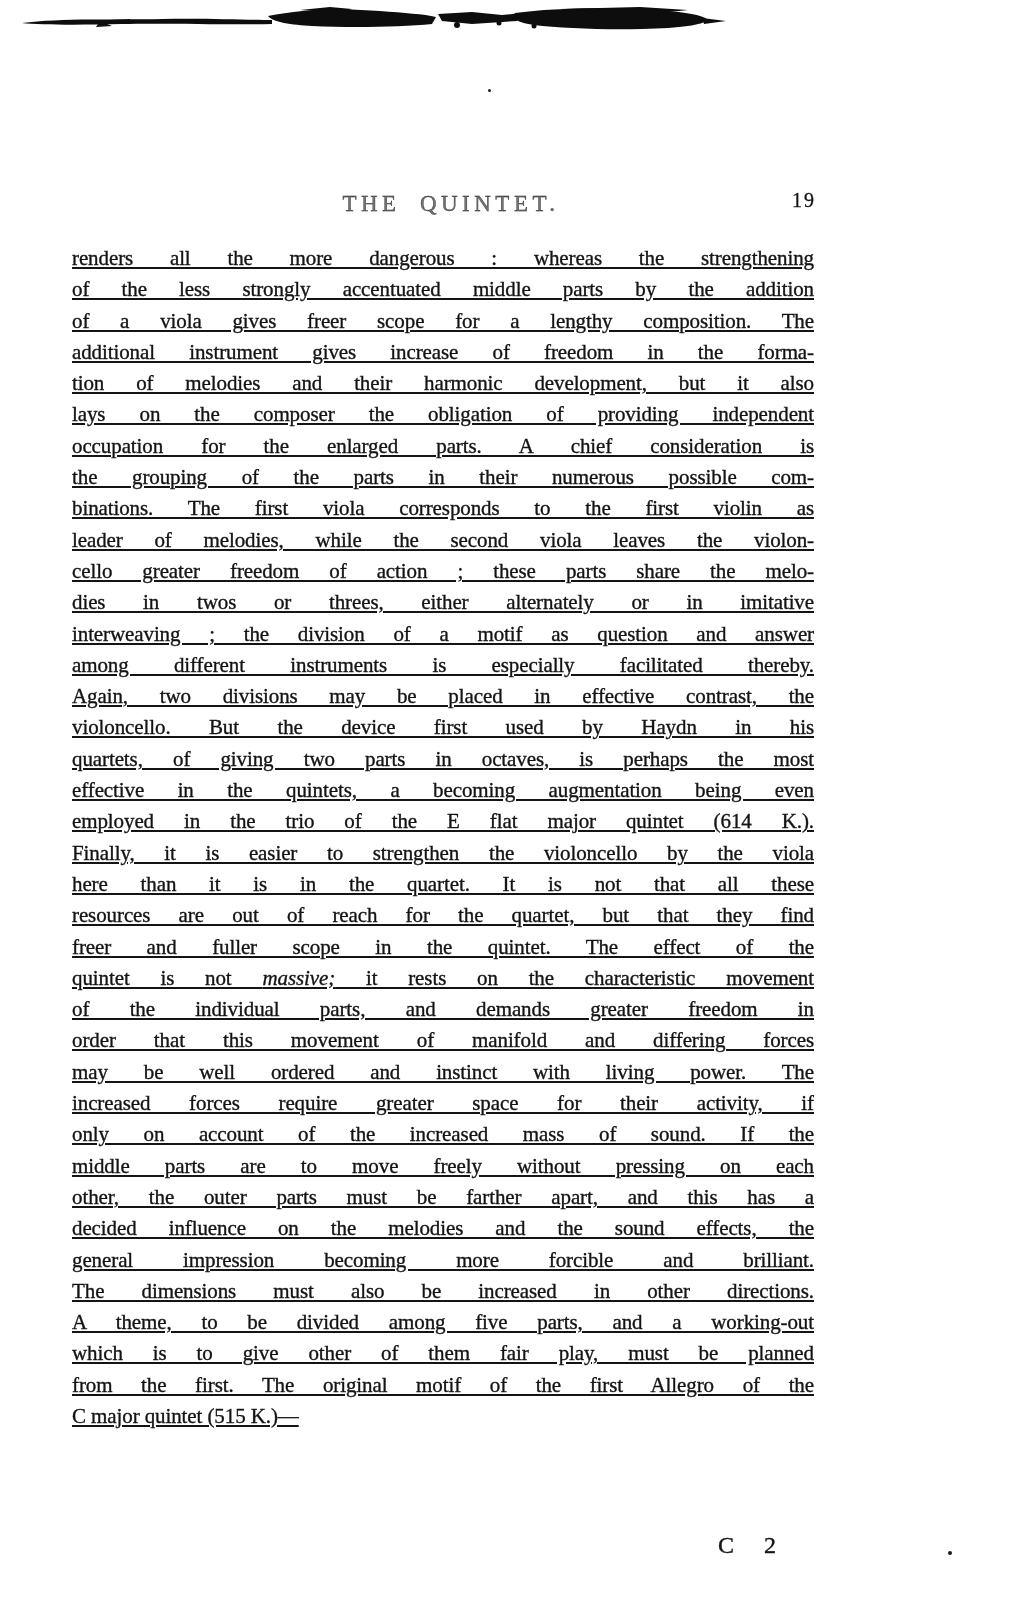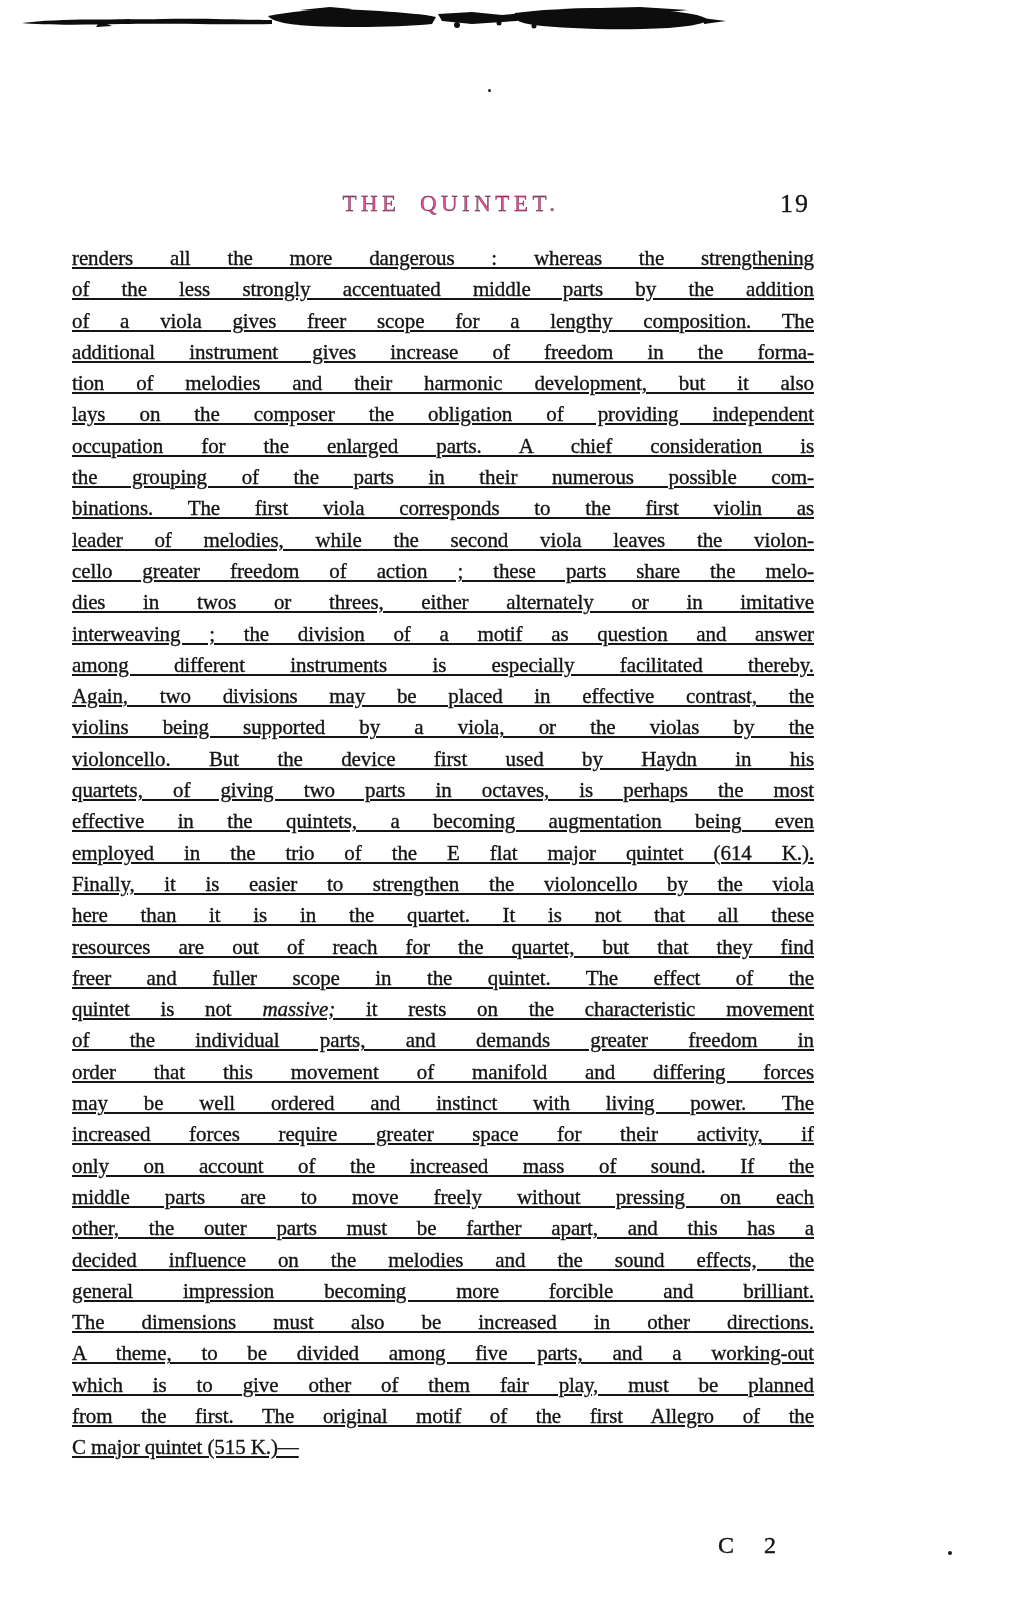--- a/index.html
+++ b/index.html
@@ -37,28 +37,28 @@
     left: 80px;
     width: 742px;
     height: 30px;
   }
   .running-title {
     display: block;
     text-align: center;
     font-size: 23px;
     letter-spacing: 4.5px;
     word-spacing: 9px;
-    color: #ec4899;
+    color: #737373;
     -webkit-text-stroke: 0.3px #161616;
   }
   .page-number {
     position: absolute;
-    right: 12px;
+    right: 6px;
     top: -2px;
-    font-size: 26px;
+    font-size: 20px;
     letter-spacing: 2px;
     -webkit-text-stroke: 0.3px #161616;
   }
 
   .body-text {
     position: absolute;
     top: 243px;
     left: 72px;
     width: 742px;
     font-size: 21px;
@@ -125,21 +125,20 @@
       <div class="text-line"><span>lays on the composer the obligation of providing independent</span></div>
       <div class="text-line"><span>occupation for the enlarged parts. A chief consideration is</span></div>
       <div class="text-line"><span>the grouping of the parts in their numerous possible com-</span></div>
       <div class="text-line"><span>binations. The first viola corresponds to the first violin as</span></div>
       <div class="text-line"><span>leader of melodies, while the second viola leaves the violon-</span></div>
       <div class="text-line"><span>cello greater freedom of action ; these parts share the melo-</span></div>
       <div class="text-line"><span>dies in twos or threes, either alternately or in imitative</span></div>
       <div class="text-line"><span>interweaving ; the division of a motif as question and answer</span></div>
       <div class="text-line"><span>among different instruments is especially facilitated thereby.</span></div>
       <div class="text-line"><span>Again, two divisions may be placed in effective contrast, the</span></div>
-      <div class="text-line"><span>violins being supported by a viola, or the violas by the</span></div>
       <div class="text-line"><span>violoncello. But the device first used by Haydn in his</span></div>
       <div class="text-line"><span>quartets, of giving two parts in octaves, is perhaps the most</span></div>
       <div class="text-line"><span>effective in the quintets, a becoming augmentation being even</span></div>
       <div class="text-line"><span>employed in the trio of the E flat major quintet (614 K.).</span></div>
       <div class="text-line"><span>Finally, it is easier to strengthen the violoncello by the viola</span></div>
       <div class="text-line"><span>here than it is in the quartet. It is not that all these</span></div>
       <div class="text-line"><span>resources are out of reach for the quartet, but that they find</span></div>
       <div class="text-line"><span>freer and fuller scope in the quintet. The effect of the</span></div>
       <div class="text-line"><span>quintet is not </span><span class="italic">massive;</span><span> it rests on the characteristic movement</span></div>
       <div class="text-line"><span>of the individual parts, and demands greater freedom in</span></div>

